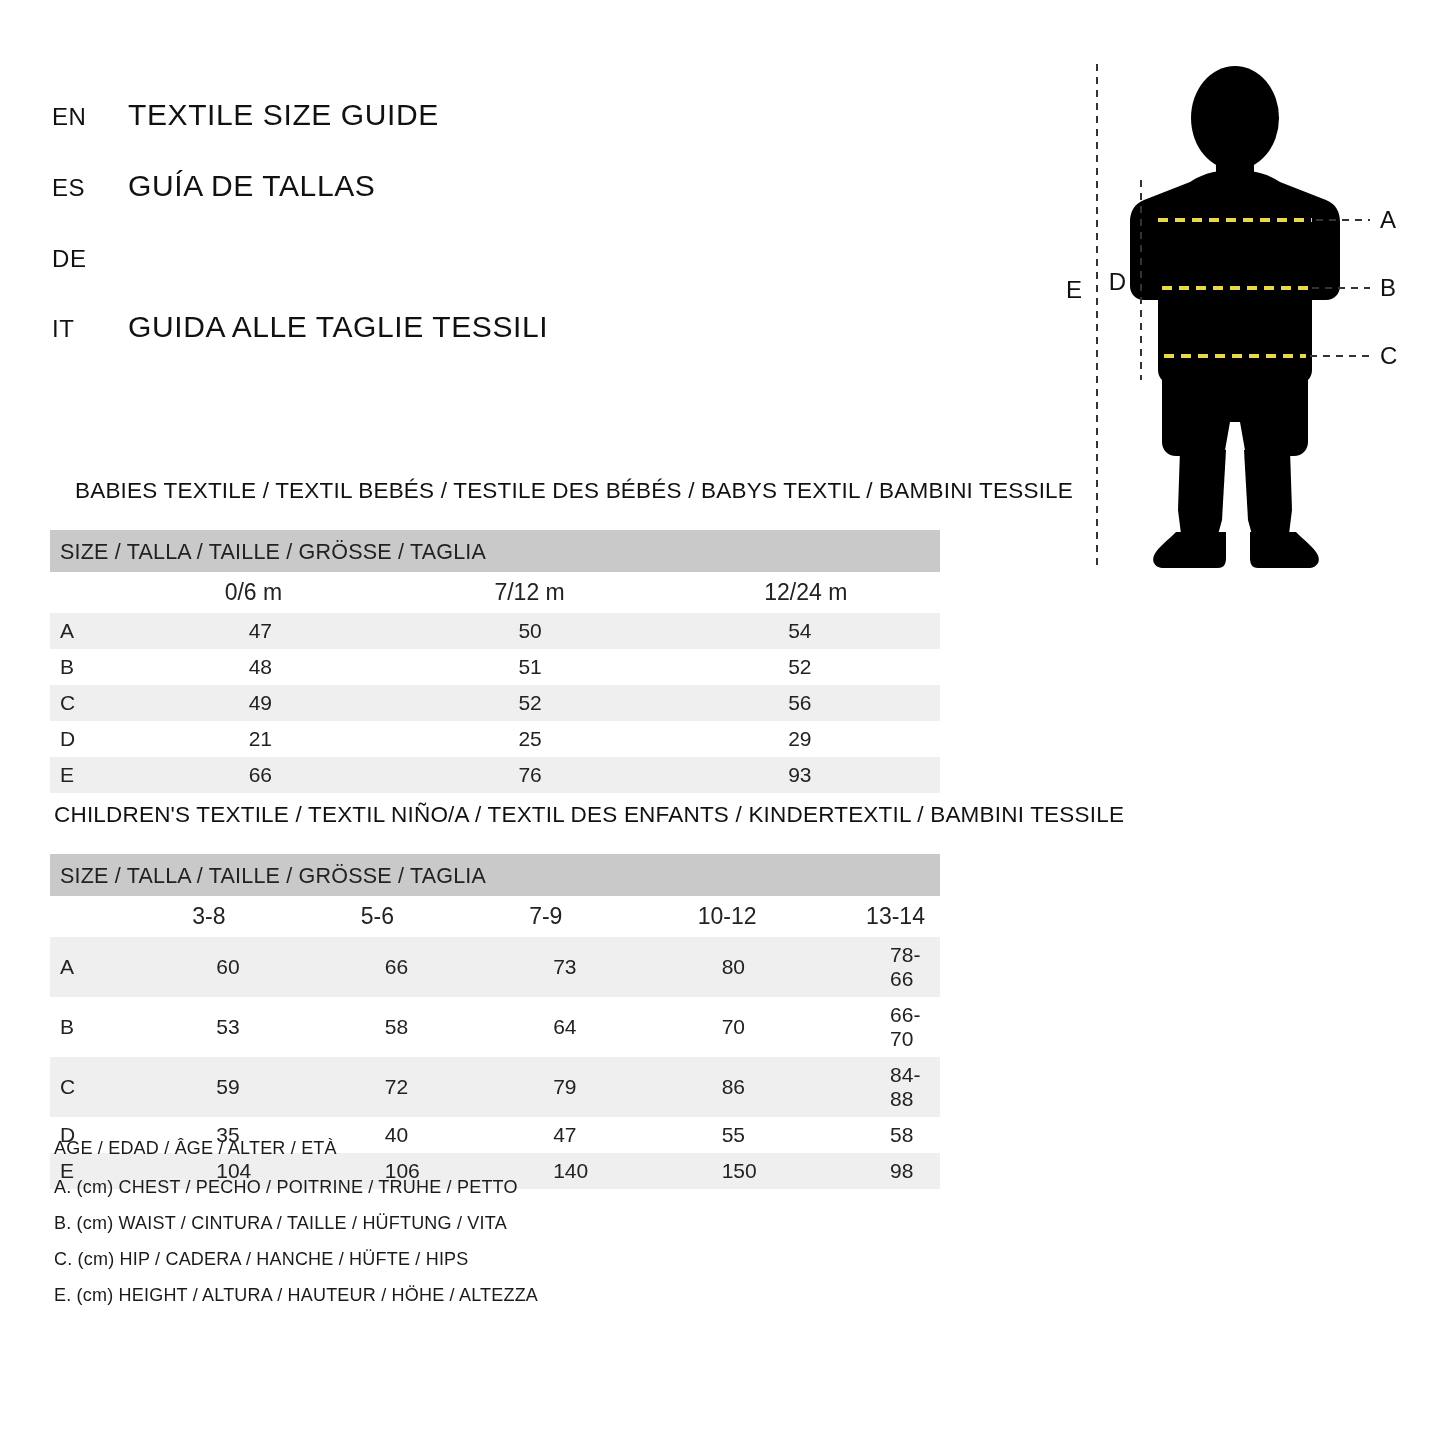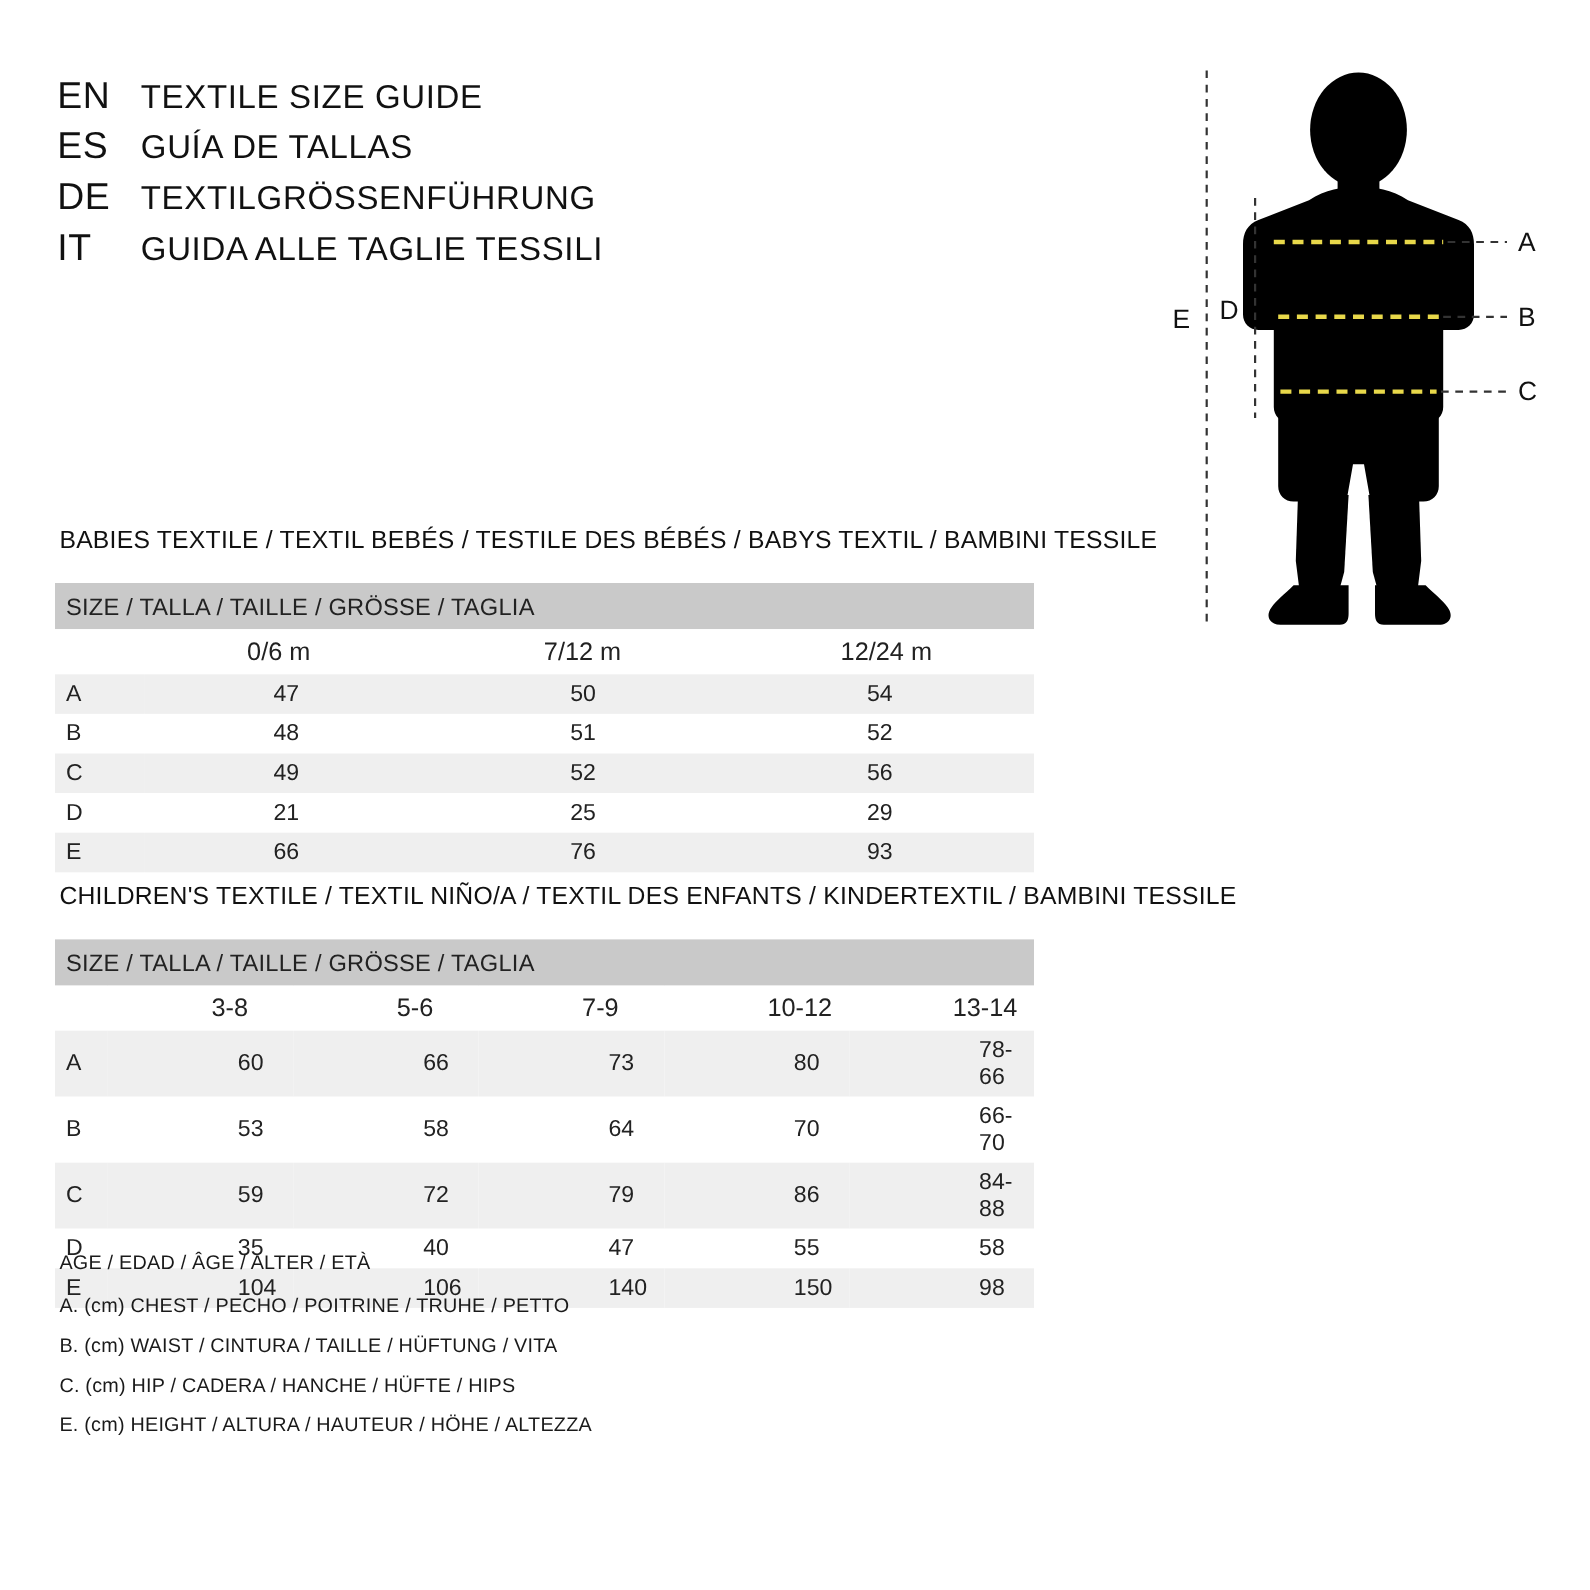--- a/index.html
+++ b/index.html
@@ -27,21 +27,22 @@
     display: flex;
     align-items: baseline;
     margin-bottom: 7px;
     font-size: 30px;
     letter-spacing: 0.6px;
     color: #111;
   }
   .title-lang {
     width: 76px;
     flex: 0 0 76px;
-    font-size: 34px;
+    font-size: 24px;
+    margin-top: 35px;
   }
   .title-text {
     font-size: 30px;
   }
 
   
   #figure-block {
     position: absolute;
     left: 1040px;
     top: 50px;
@@ -56,21 +57,21 @@
 
   
   .section-heading {
     position: absolute;
     left: 54px;
     font-size: 22.5px;
     letter-spacing: 0.2px;
     color: #111;
     white-space: nowrap;
   }
-  #babies-heading { top: 478px; }
+  #babies-heading { top: 478px; margin-left: 21px; }
   #children-heading { top: 802px; }
 
   
   .size-table {
     position: absolute;
     left: 50px;
     border-collapse: collapse;
     font-size: 21px;
     color: #222;
   }
@@ -143,21 +144,20 @@
   <div class="title-row">
     <span class="title-lang">EN</span>
     <span class="title-text">TEXTILE SIZE GUIDE</span>
   </div>
   <div class="title-row">
     <span class="title-lang">ES</span>
     <span class="title-text">GUÍA DE TALLAS</span>
   </div>
   <div class="title-row">
     <span class="title-lang">DE</span>
-    <span class="title-text">TEXTILGRÖSSENFÜHRUNG</span>
   </div>
   <div class="title-row">
     <span class="title-lang">IT</span>
     <span class="title-text">GUIDA ALLE TAGLIE TESSILI</span>
   </div>
 </div>
 
 <div id="figure-block">
   <svg id="figure-svg" width="390" height="530" viewBox="0 0 390 530">
 

